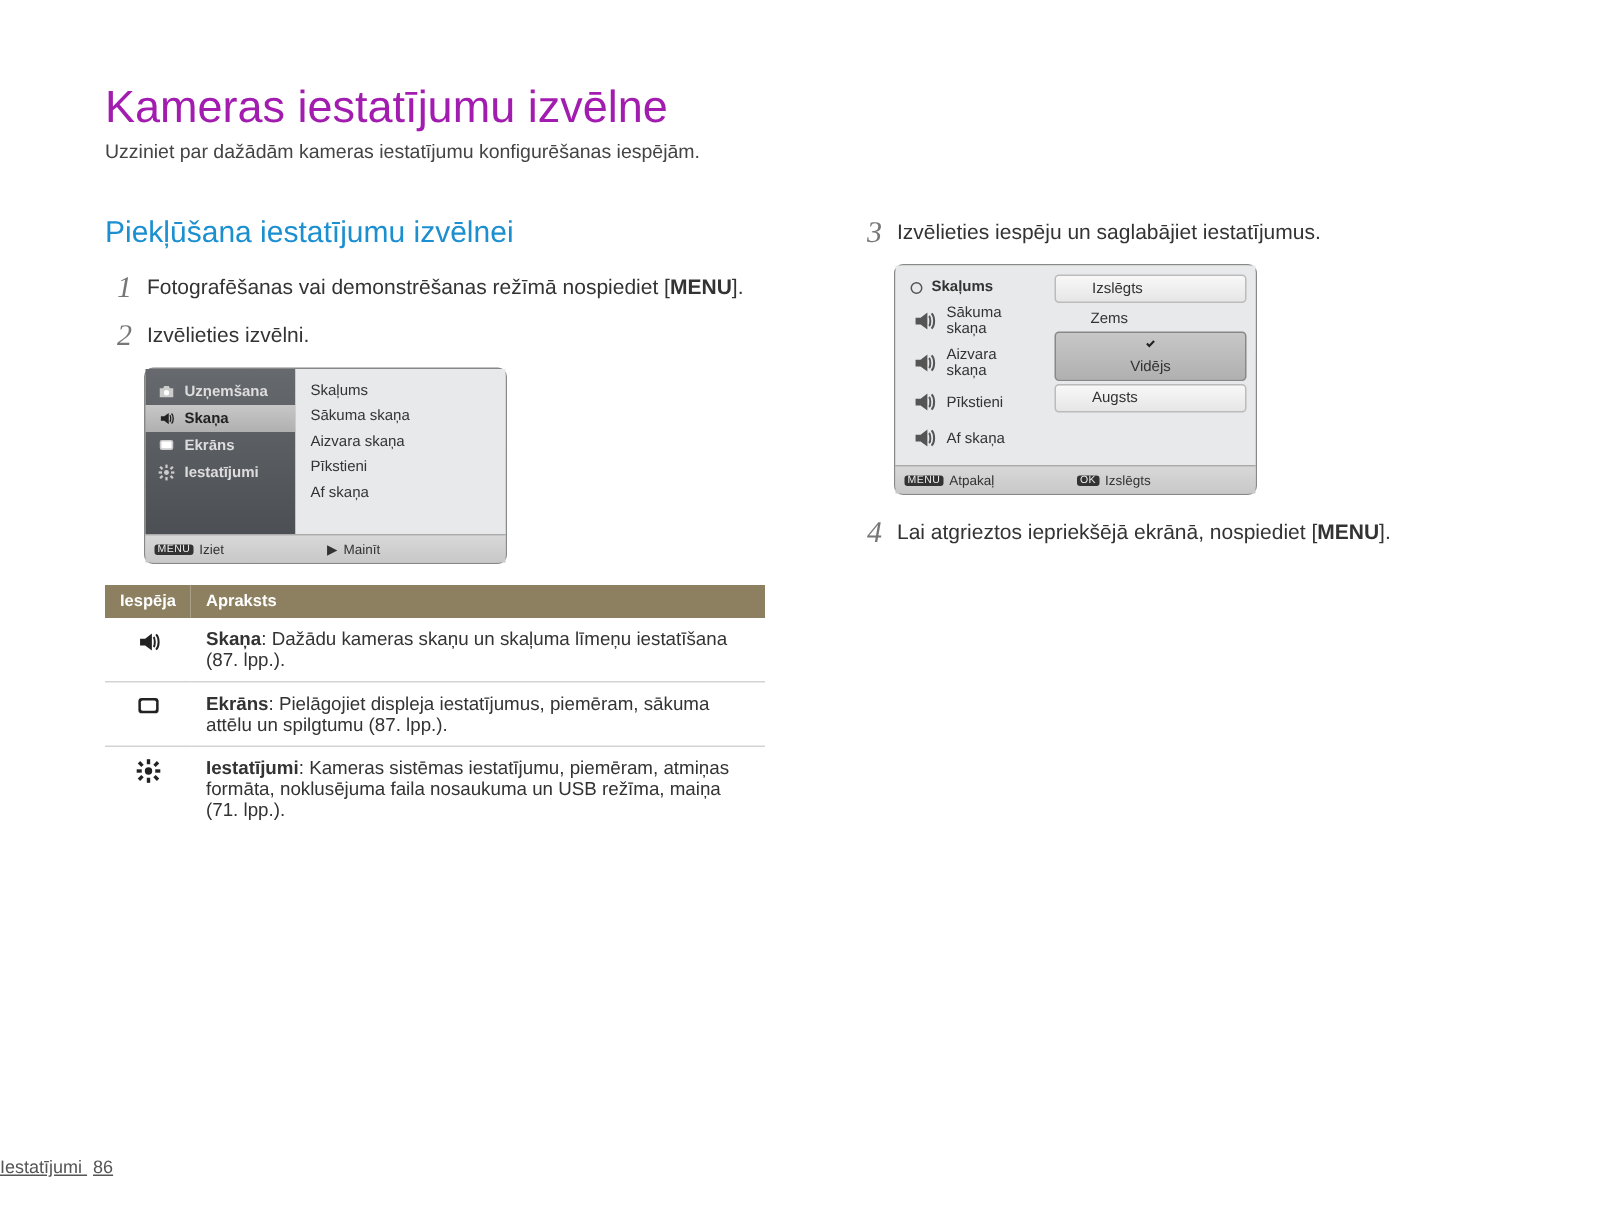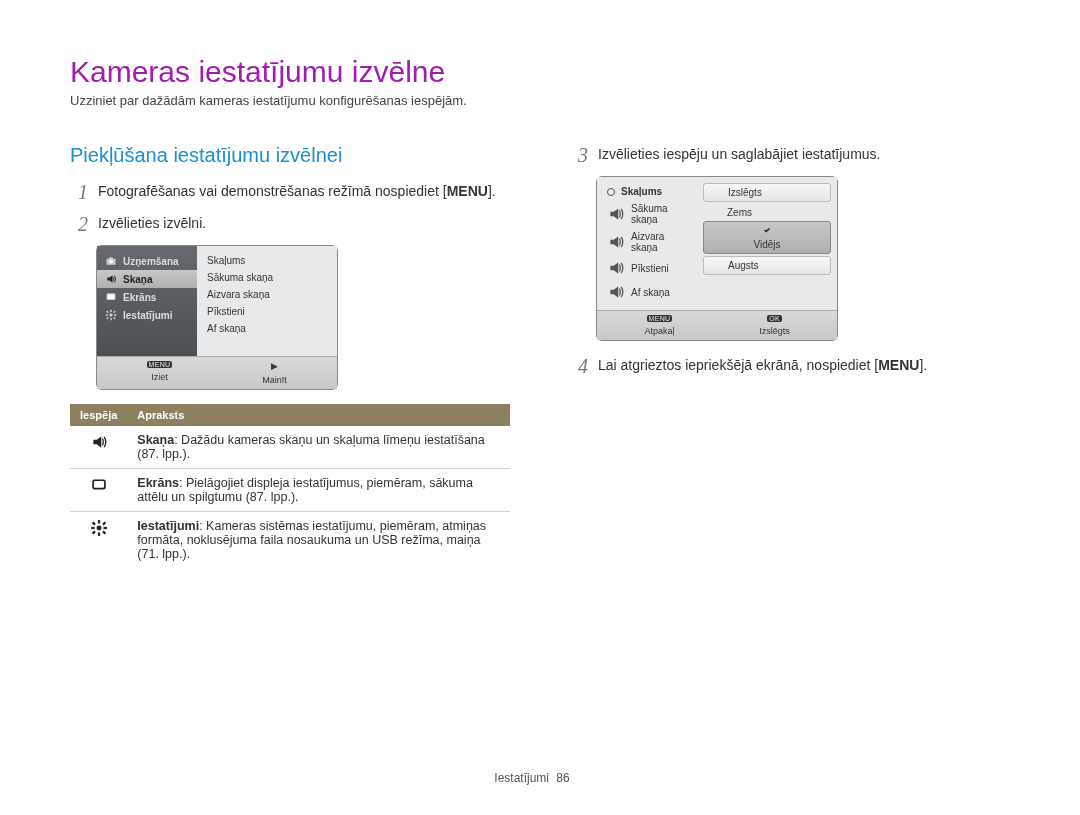--- a/index.html
+++ b/index.html
@@ -130,21 +130,20 @@
     padding: 4px 6px;
     border-top: 1px solid #aaa;
     background: linear-gradient(#d8d8d8, #c8c8c8);
     font-size: 9px;
     color: #333;
   }
   .cam-foot-left, .cam-foot-right {
     display: flex;
     align-items: center;
     gap: 4px;
-    flex-direction: column;
   }
   .cam-foot-left { flex: 1; }
   .cam-foot-right { flex: 1; }
   .mini-label {
     background: #333;
     color: #eee;
     border-radius: 2px;
     padding: 0 2px;
     font-size: 7px;
     letter-spacing: 0.3px;
@@ -182,23 +181,23 @@
     width: 18px;
     height: 18px;
     vertical-align: middle;
   }
 
   .page-footer {
     position: absolute;
     bottom: 30px;
     left: 0;
     right: 16px;
-    text-align: center;
     font-size: 12px;
     color: #555;
+    text-decoration: underline;
   }
   .page-footer span.num {
     margin-left: 4px;
   }
 </style>
 </head>
 <body>
 
 <svg width="0" height="0" style="position:absolute">
   <defs>

